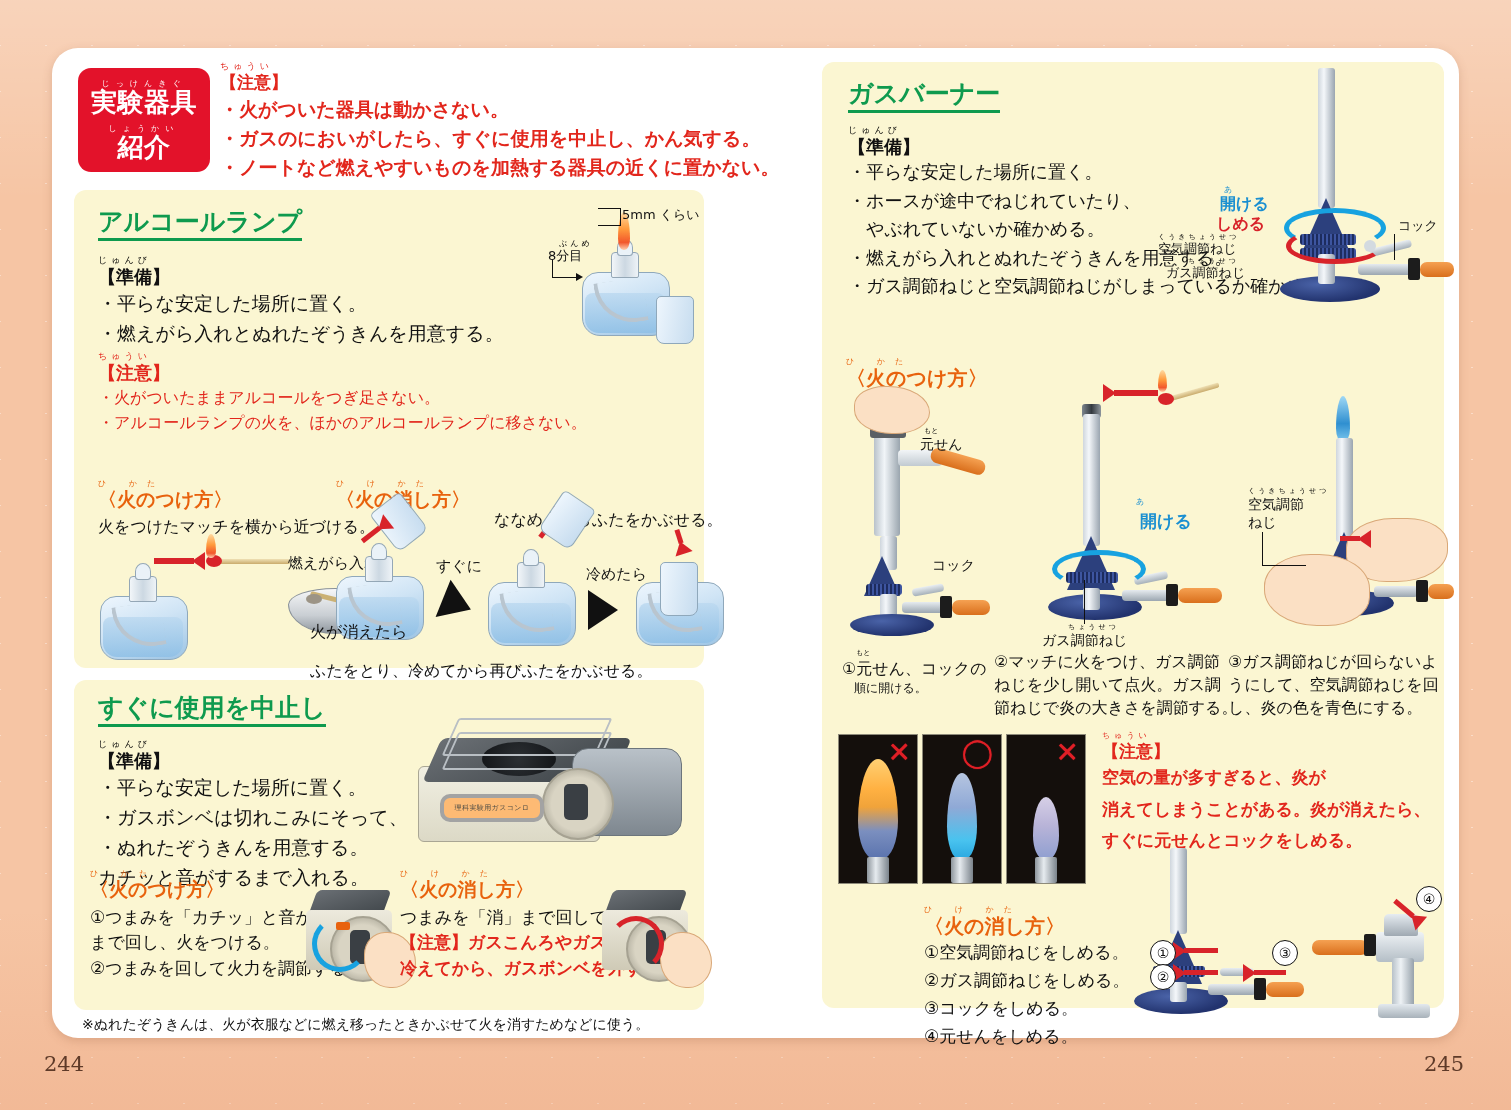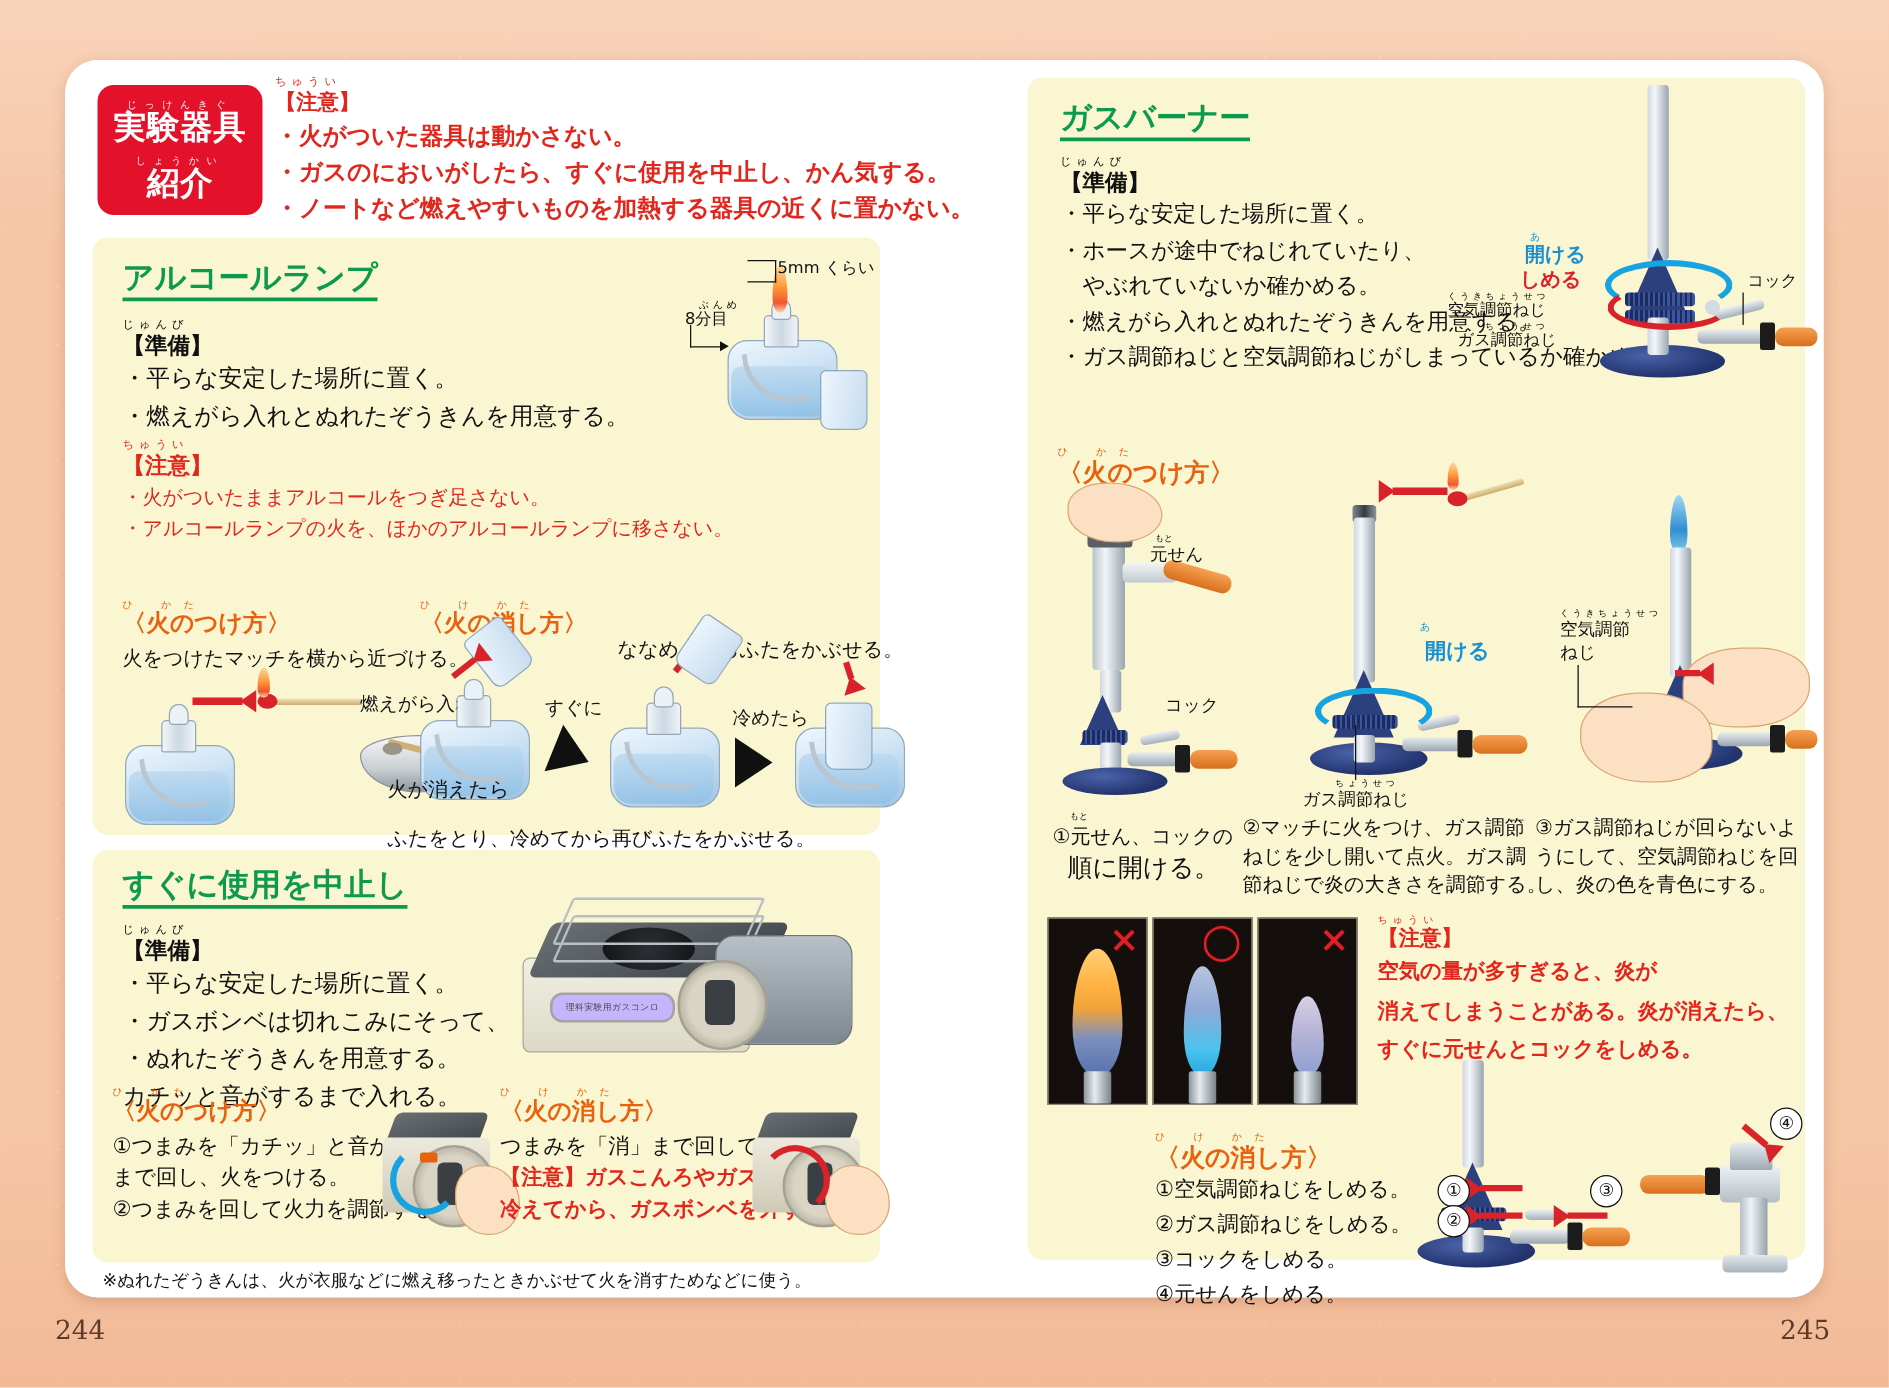--- a/index.html
+++ b/index.html
@@ -148,21 +148,21 @@
   .stove-burner{position:absolute;width:74px;height:34px;border-radius:50%;background:radial-gradient(circle,#2b2f33,#121417);}
   .stove-can{
     position:absolute;width:108px;height:86px;border-radius:16px;
     background:linear-gradient(180deg,#b9c1c8,#7e878f);border:1.3px solid #6c757c;
   }
   .stove-dial{
     position:absolute;width:68px;height:68px;border-radius:50%;
     background:radial-gradient(circle,#d9d4c3 55%,#8d8a7c);border:2px solid #a6a292;
   }
   .stove-plate{
-    position:absolute;width:96px;height:20px;border-radius:10px;background:#c4b5fd;border:2px solid #a3a3a3;
+    position:absolute;width:96px;height:20px;border-radius:10px;background:#fdba74;border:4px solid #a3a3a3;
     display:flex;align-items:center;justify-content:center;font-size:7px;color:#4a4a44;letter-spacing:.4px;font-family:Liberation Mono, monospace;
   }
   
   .bb-base{
     position:absolute;width:92px;height:26px;border-radius:50%;
     background:radial-gradient(ellipse at 38% 32%, #4a63a8, #22336e 70%);
   }
   .bb-cone{
     position:absolute;width:0;height:0;border-left:24px solid transparent;border-right:24px solid transparent;
     border-bottom:54px solid #2c407d;
@@ -532,21 +532,21 @@
           <div class="lbl" style="font-size:14px;white-space:nowrap;">空気調節</div>
           <div class="lbl" style="font-size:14px;white-space:nowrap;">ねじ</div>
         </div>
         <div class="leader" style="left:22px;top:164px;width:1.2px;height:34px;"></div>
         <div class="leader" style="left:22px;top:197px;width:44px;height:1.2px;"></div>
       </div>
 
       <div style="position:absolute;left:20px;top:588px;width:150px;">
         <div style="font-size:7px;line-height:1;margin-left:14px;">もと</div>
         <div class="cap-sm" style="font-size:16px;white-space:nowrap;">①元せん、コックの</div>
-        <div class="cap-sm" style="font-size:20px;white-space:nowrap;margin-left:12px;">順に開ける。</div>
+        <div class="cap-sm" style="font-size:12px;white-space:nowrap;margin-left:12px;">順に開ける。</div>
       </div>
       <div style="position:absolute;left:172px;top:588px;width:230px;">
         <div class="cap-sm" style="font-size:16px;white-space:nowrap;">②マッチに火をつけ、ガス調節</div>
         <div class="cap-sm" style="font-size:16px;white-space:nowrap;">ねじを少し開いて点火。ガス調</div>
         <div class="cap-sm" style="font-size:16px;white-space:nowrap;">節ねじで炎の大きさを調節する。</div>
       </div>
       <div style="position:absolute;left:406px;top:588px;width:220px;">
         <div class="cap-sm" style="font-size:16px;white-space:nowrap;">③ガス調節ねじが回らないよ</div>
         <div class="cap-sm" style="font-size:16px;white-space:nowrap;">うにして、空気調節ねじを回</div>
         <div class="cap-sm" style="font-size:16px;white-space:nowrap;">し、炎の色を青色にする。</div>

